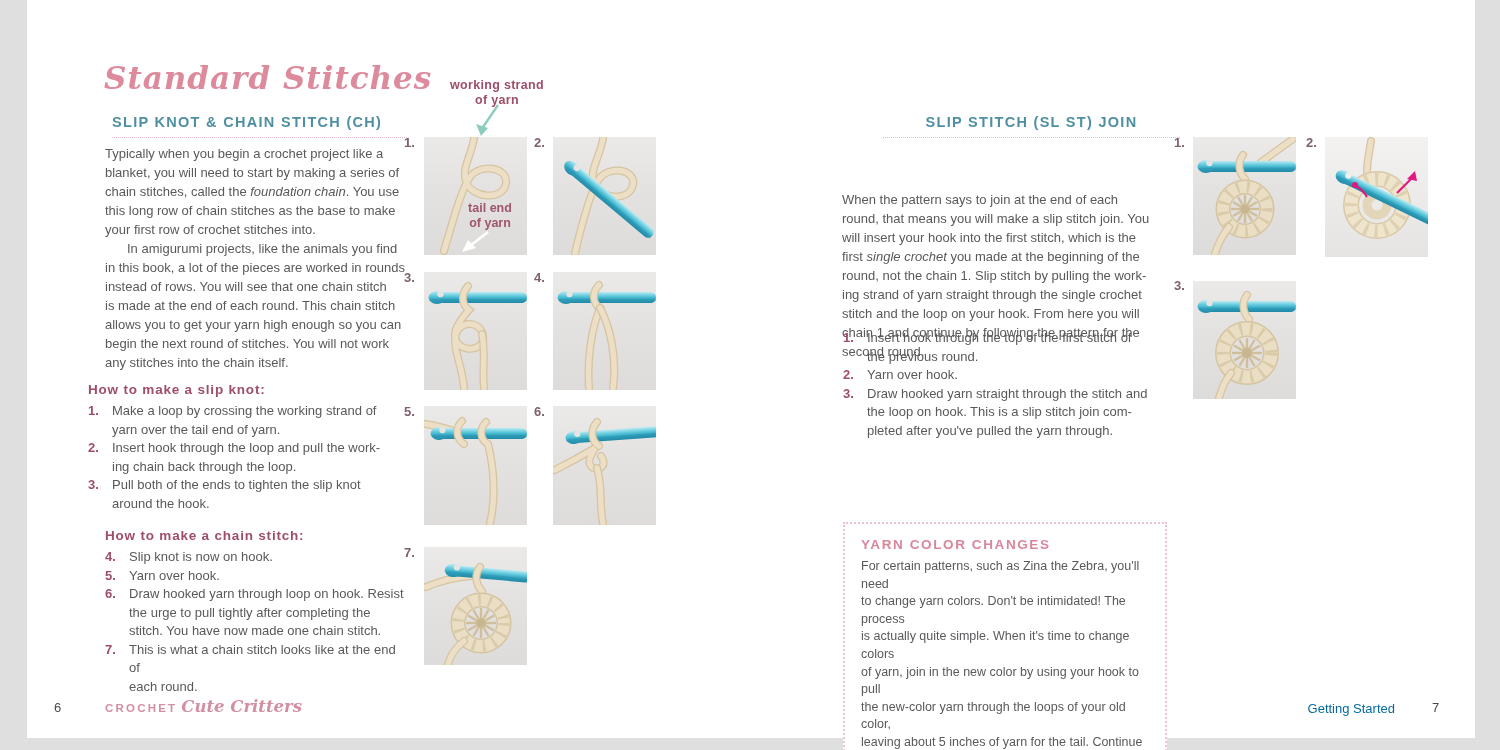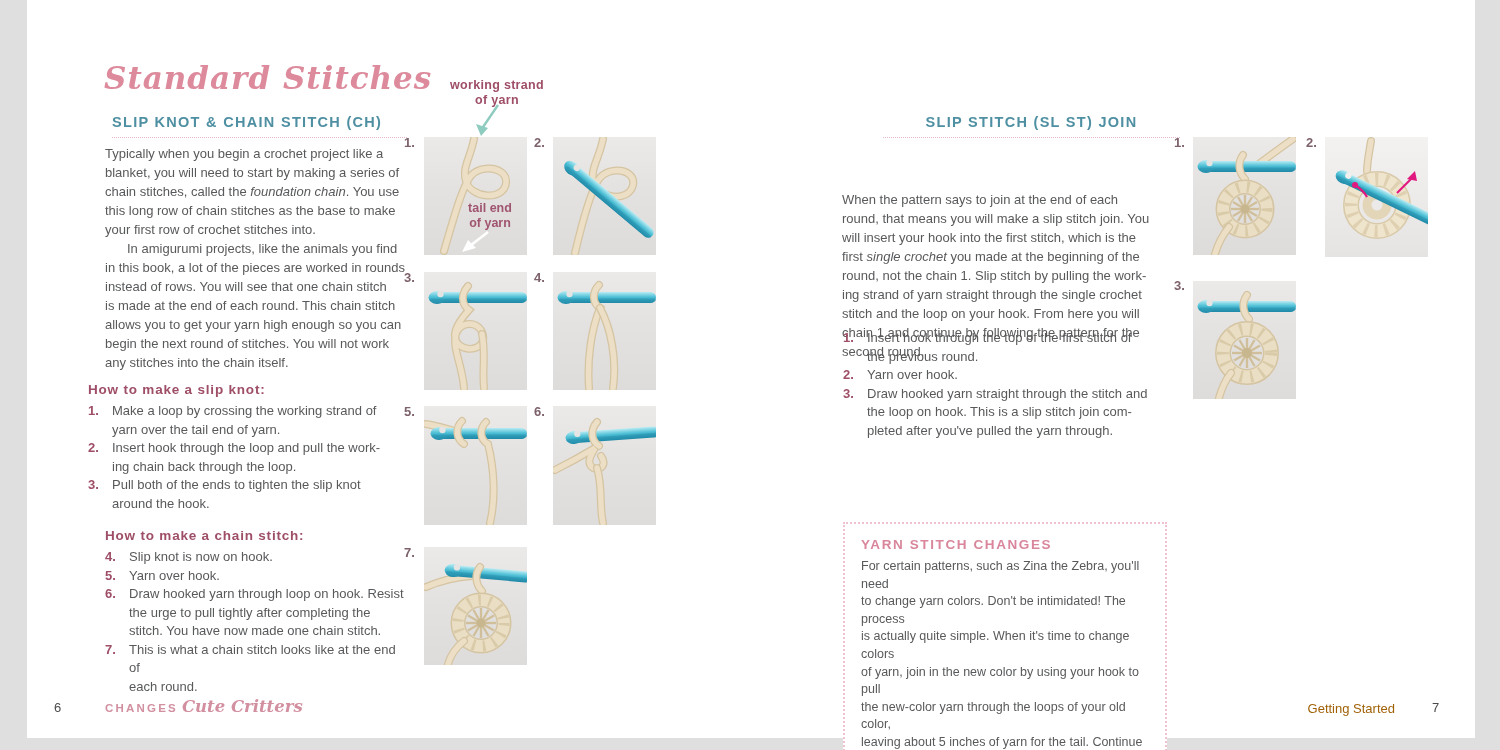--- a/index.html
+++ b/index.html
@@ -30,21 +30,21 @@
             text-align:center;white-space:pre-line;z-index:2;}
 
   .tipbox{position:absolute;border:2px dotted #eec3cf;background:#ffffff;padding:13px 16px 12px 16px;}
   .tipbox .boxtitle{color:#d9869c;font-weight:bold;font-size:13.5px;letter-spacing:1.6px;margin-bottom:6px;}
   .tipbox .boxbody{color:#58595b;font-size:12.5px;line-height:17.6px;white-space:pre-line;}
 
   .pagenum{position:absolute;color:#4a4b4d;font-size:13px;}
   .brandcaps{color:#d28fa0;font-weight:bold;font-size:11.5px;letter-spacing:2.2px;}
   .brandscript{font-family:"DejaVu Serif",serif;font-style:italic;font-weight:bold;
                color:#d28fa0;font-size:16.5px;margin-left:4px;}
-  .runfoot{position:absolute;color:#a16207;font-size:13px;}
+  .runfoot{position:absolute;color:#0369a1;font-size:13px;}
 
   .yo{fill:none;stroke:#d4c4a2;stroke-width:8;stroke-linecap:round;}
   .yi{fill:none;stroke:#ecdfc6;stroke-width:5.5;stroke-linecap:round;}
   .hookline{opacity:.35;}
 </style>
 </head>
 <body>
 
 <div class="stage">
   <div class="spread"></div>
@@ -283,21 +283,21 @@
       <div class="step">
           <span class="n">3.</span>
           <span class="t">Draw hooked yarn straight through the stitch and
 the loop on hook. This is a slip stitch join com-
 pleted after you've pulled the yarn through.</span>
         </div>
     </div>
   </div>
 
   <div class="tipbox" style="left:843px;top:522px;width:288px;">
-    <div class="boxtitle">YARN STITCH CHANGES</div>
+    <div class="boxtitle">YARN COLOR CHANGES</div>
     <div class="boxbody">For certain patterns, such as Zina the Zebra, you'll need
 to change yarn colors. Don't be intimidated! The process
 is actually quite simple. When it's time to change colors
 of yarn, join in the new color by using your hook to pull
 the new-color yarn through the loops of your old color,
 leaving about 5 inches of yarn for the tail. Continue
 crocheting with the new color following the pattern.</div>
   </div>
 
   <div class="plabel" style="left:1174px;top:135px;">1.</div>
@@ -383,17 +383,17 @@
         </g>
         <circle r="5" fill="#c8b68e"></circle>
       </g>
       <path class="yo" d="M38,92 C30,102 28,110 26,117"></path>
       <path class="yi" d="M38,92 C30,102 28,110 26,117"></path>
     </svg>
   </div>
 
   <div class="pagenum" style="left:54px;top:700px;">6</div>
   <div class="abs" style="left:105px;top:697px;white-space:nowrap;">
-    <span class="brandcaps">CHANGES</span><span class="brandscript">Cute Critters</span>
+    <span class="brandcaps">CROCHET</span><span class="brandscript">Cute Critters</span>
   </div>
   <div class="runfoot" style="left:1250px;top:701px;width:145px;text-align:right;">Getting Started</div>
   <div class="pagenum" style="left:1432px;top:700px;">7</div>
 </div>
 
 </body></html>

